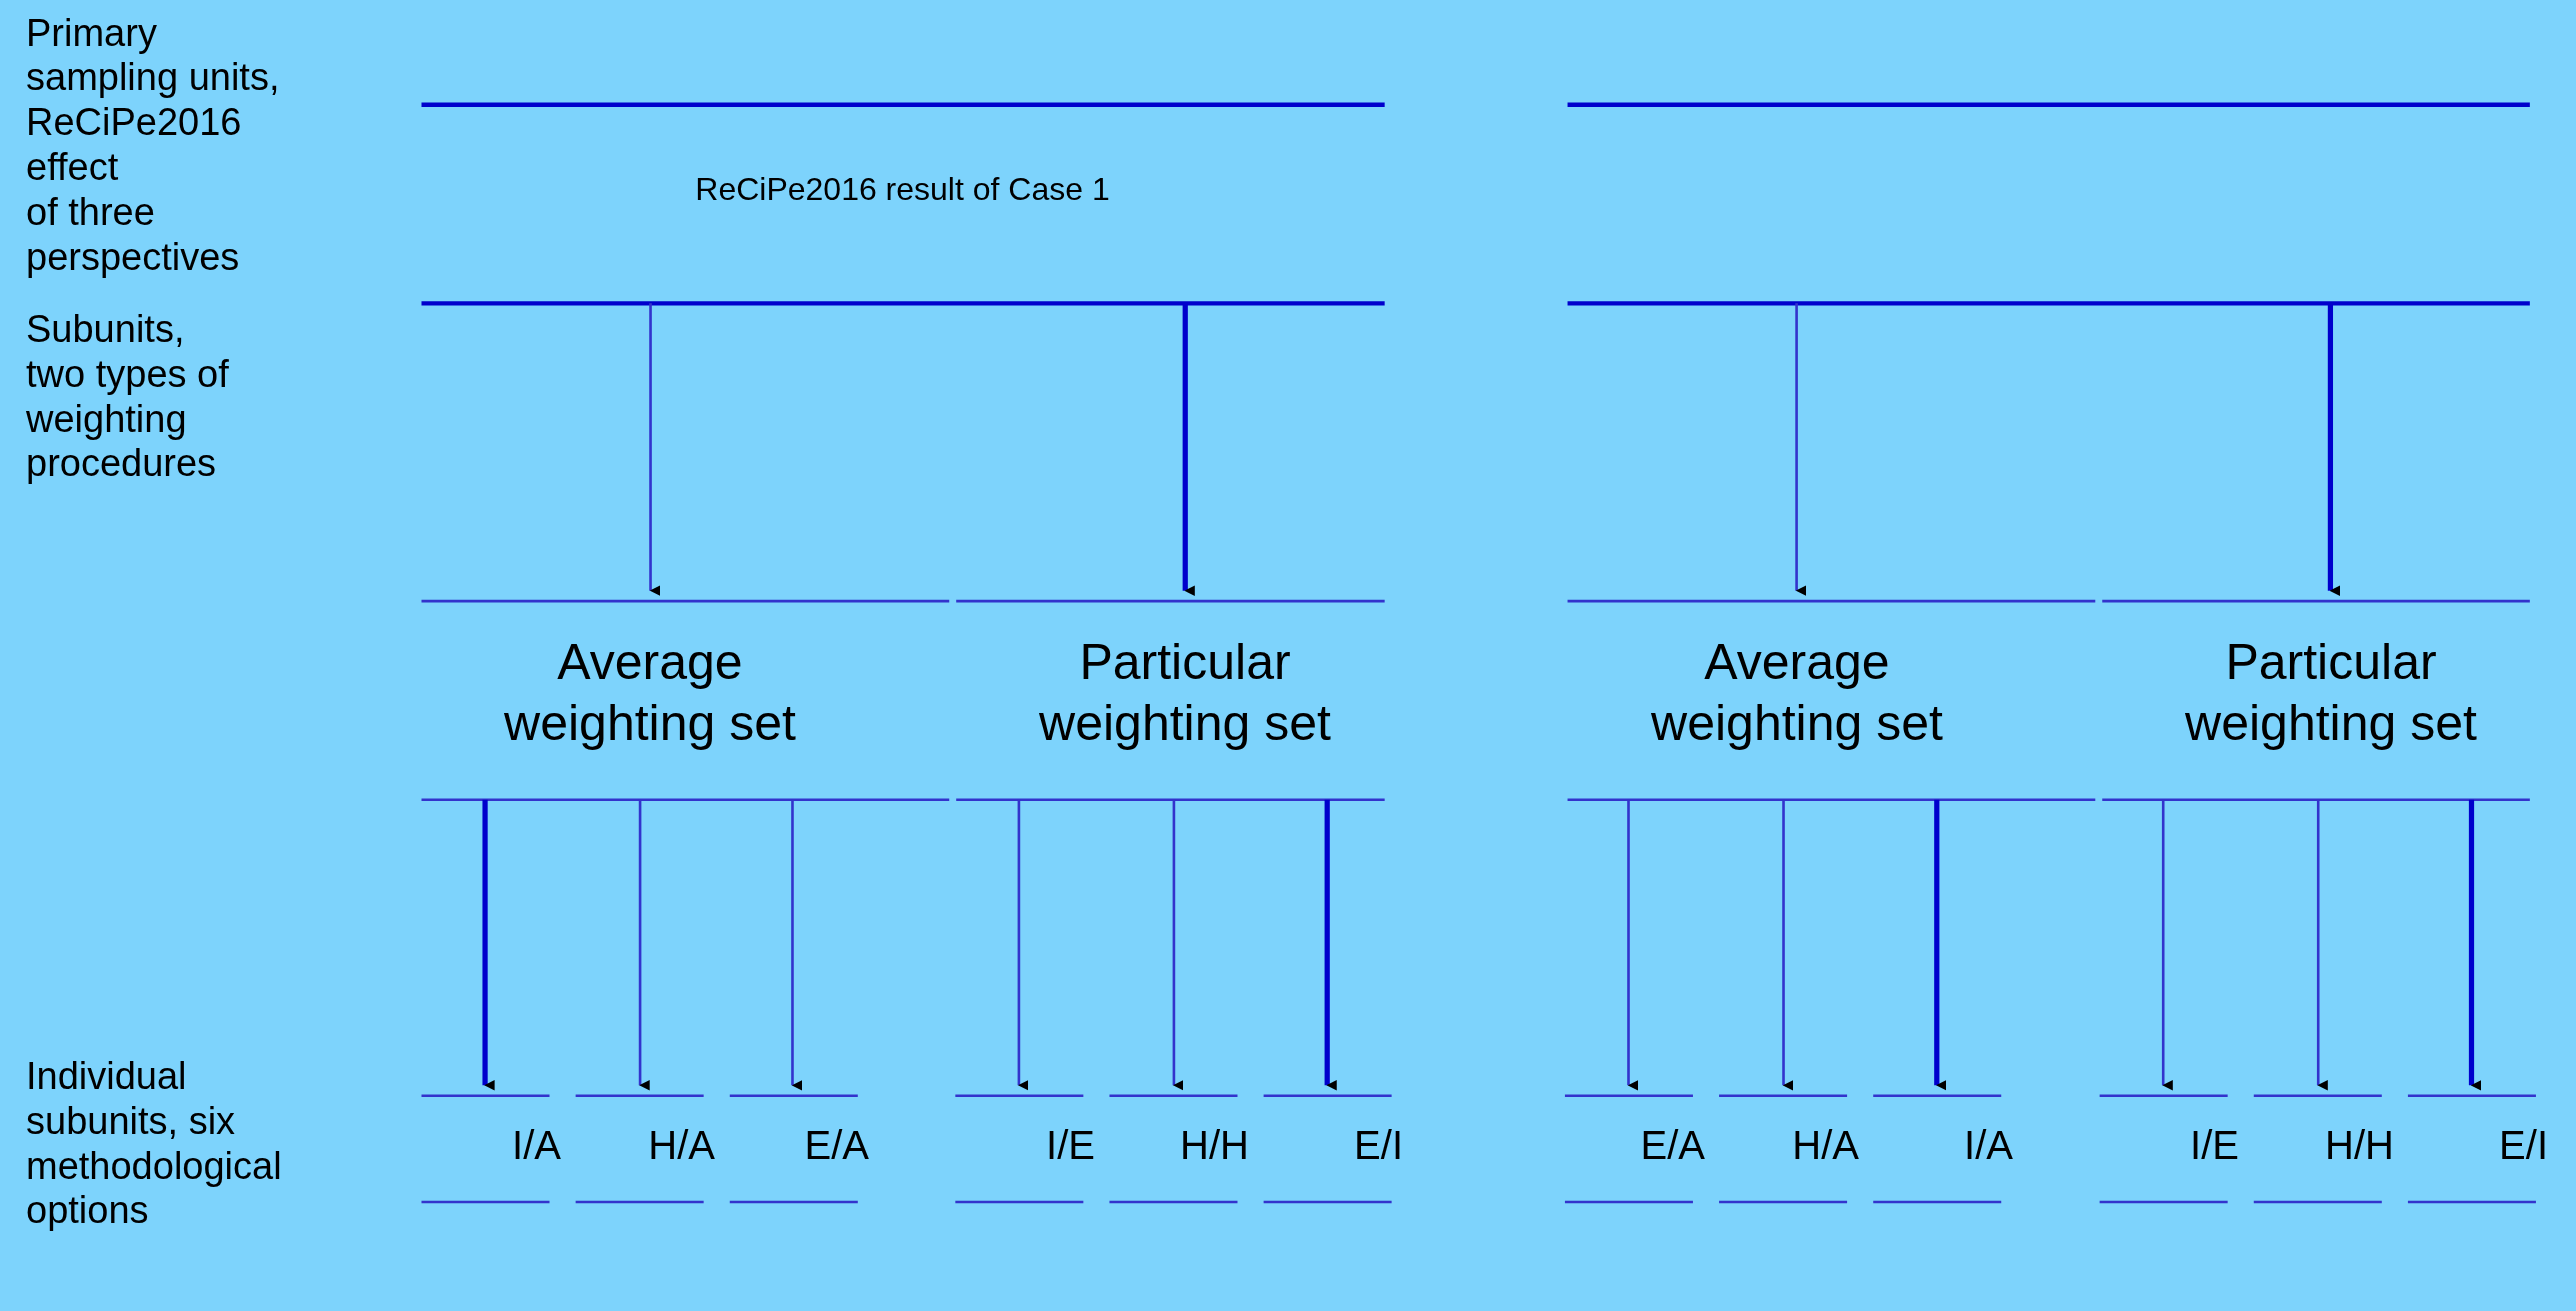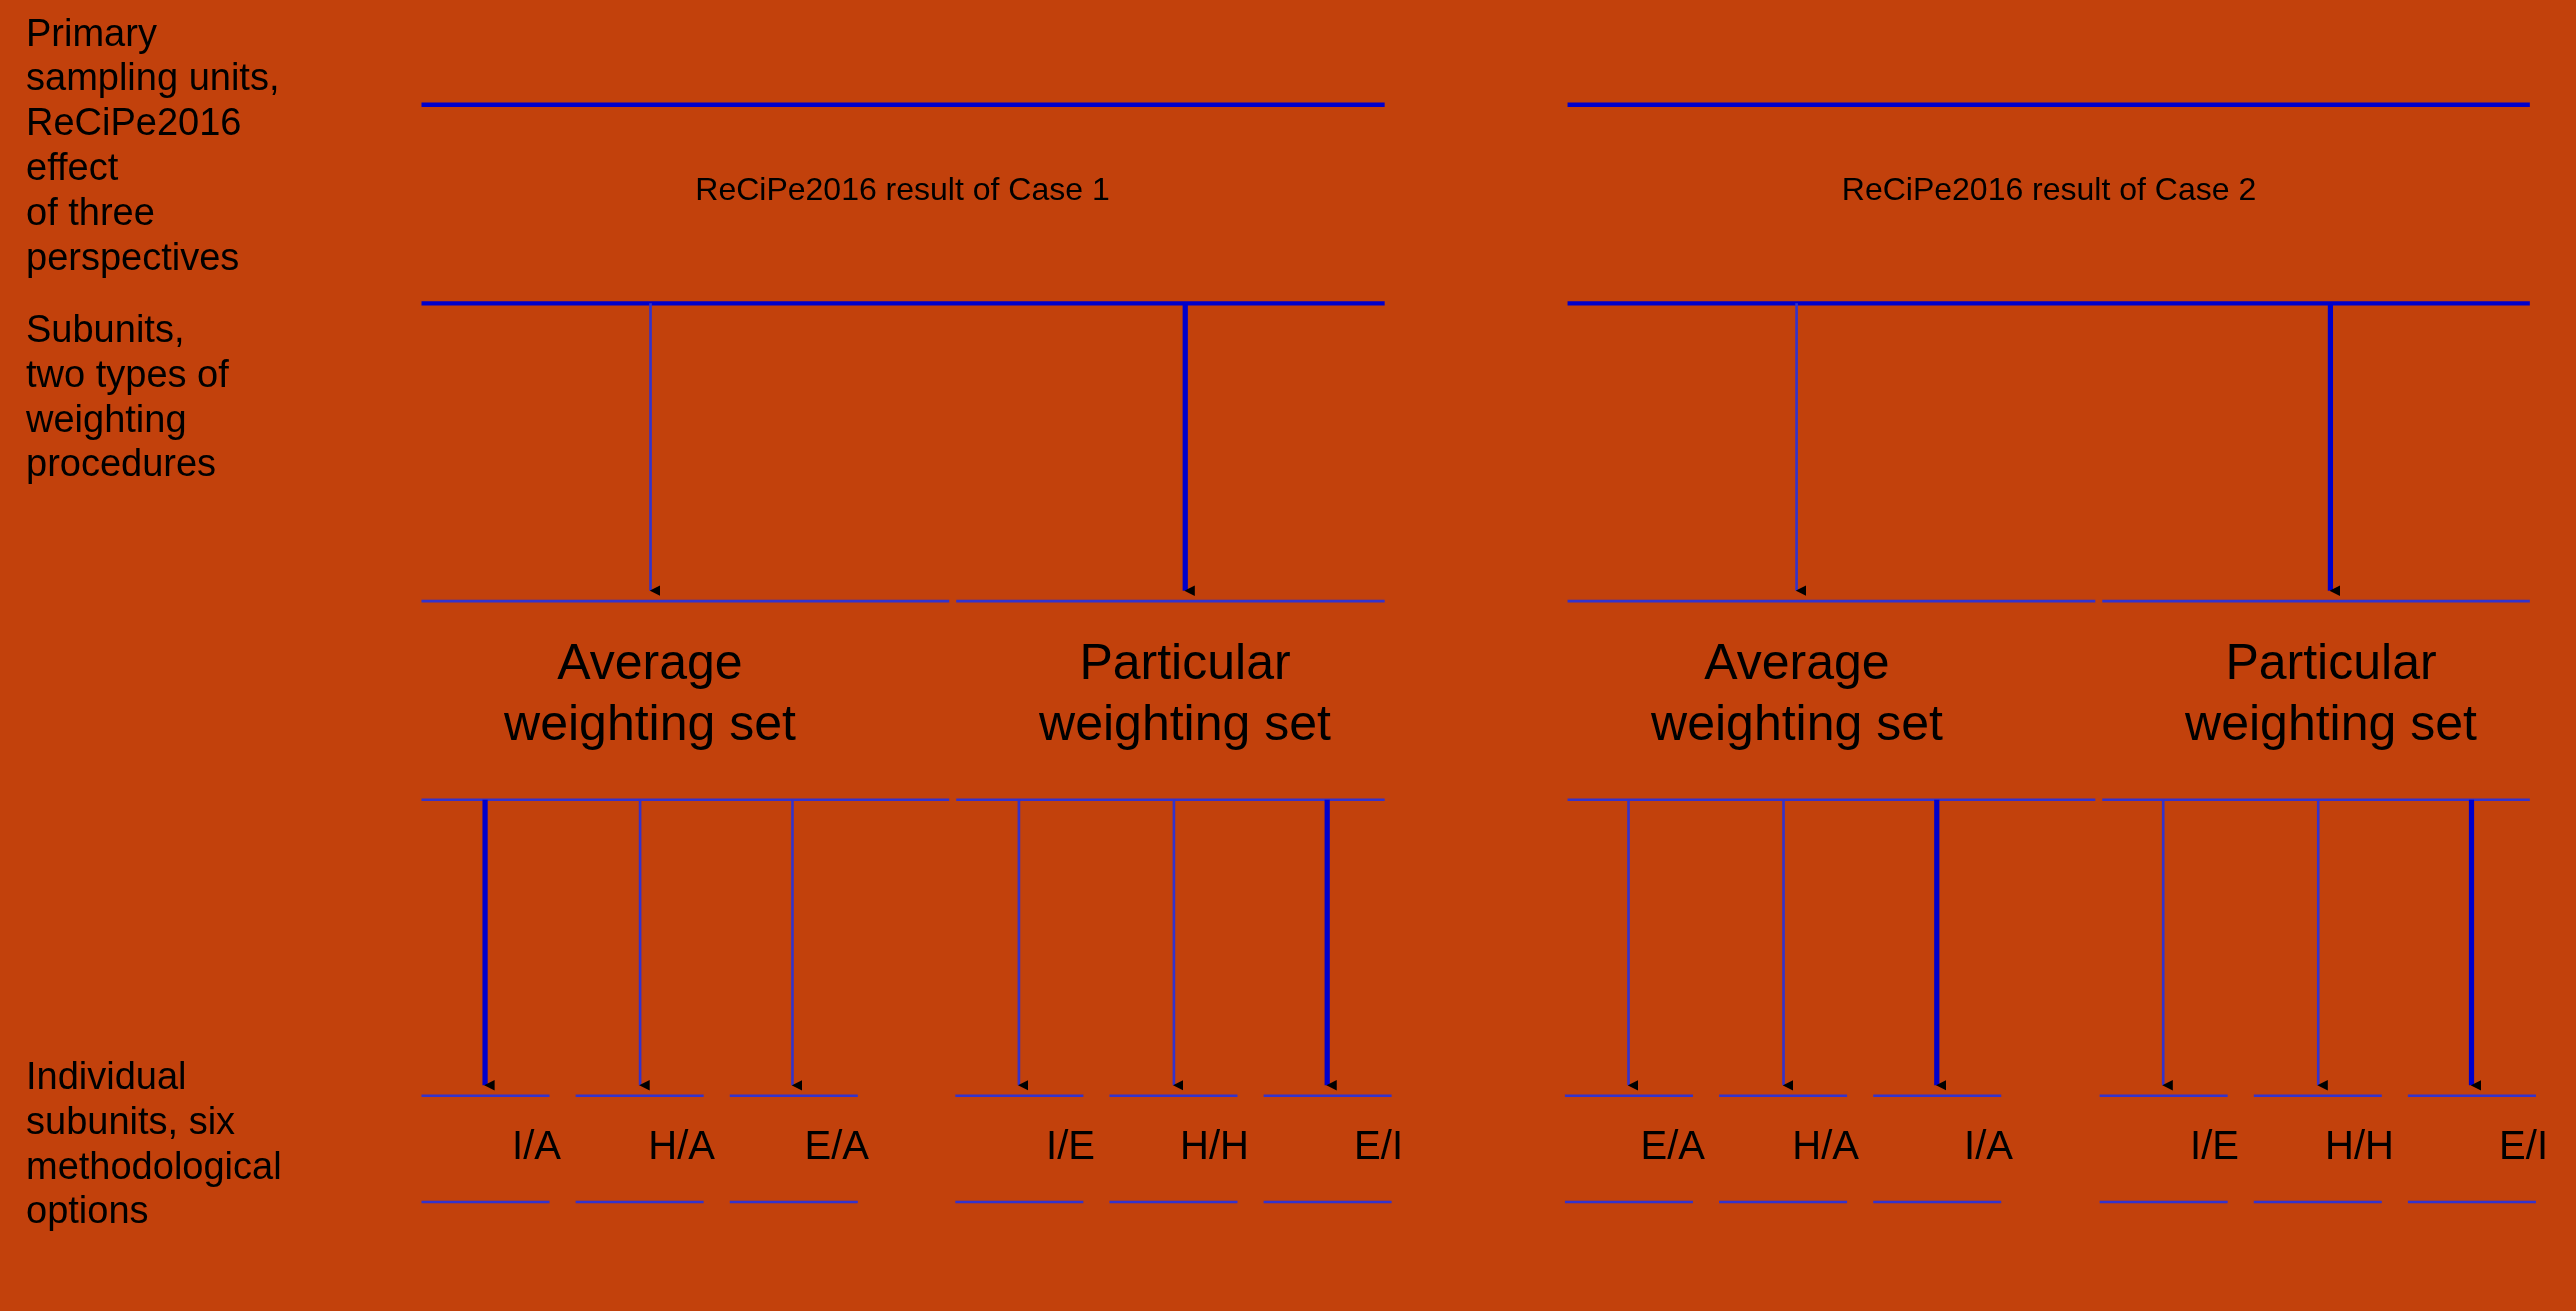--- a/index.html
+++ b/index.html
@@ -10,21 +10,21 @@
   body {
     width: 2576px;
     height: 1312px;
     font-family: "Liberation Sans", sans-serif;
     overflow: hidden;
   }
   #diagram-root {
     position: relative;
     width: 2576px;
     height: 1312px;
-    background: #c2410c;
+    background: #7dd3fc;
   }
   svg.lines-layer {
     position: absolute;
     left: 0;
     top: 0;
     width: 2576px;
     height: 1312px;
   }
   .txt {
     position: absolute;
@@ -147,21 +147,20 @@
 weighting
 procedures</div>
 
   <div class="txt row-caption" style="top:1054px;">Individual
 subunits, six
 methodological
 options</div>
 
   <div class="txt case-title" style="left:421px; top:171px; width:963px;">ReCiPe2016 result of Case 1</div>
 
-  <div class="txt case-title" style="left:1568px; top:171px; width:962px;">ReCiPe2016 result of Case 2</div>
 
   <div class="txt set-caption" style="left:421px; top:632px; width:458px;">Average
 weighting set</div>
 
   <div class="txt set-caption" style="left:956px; top:632px; width:458px;">Particular
 weighting set</div>
 
   <div class="txt set-caption" style="left:1568px; top:632px; width:458px;">Average
 weighting set</div>
 

